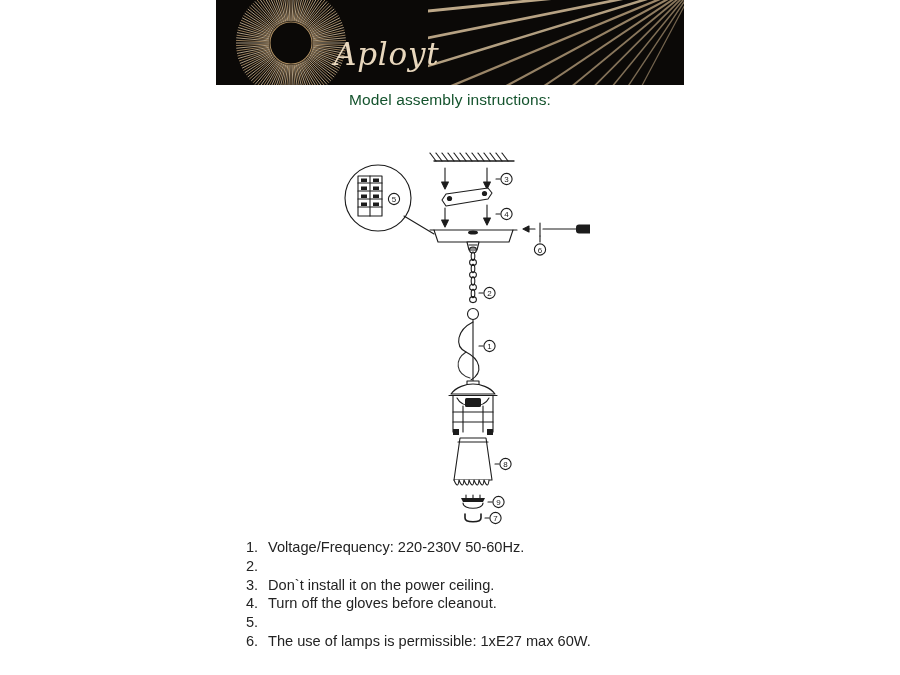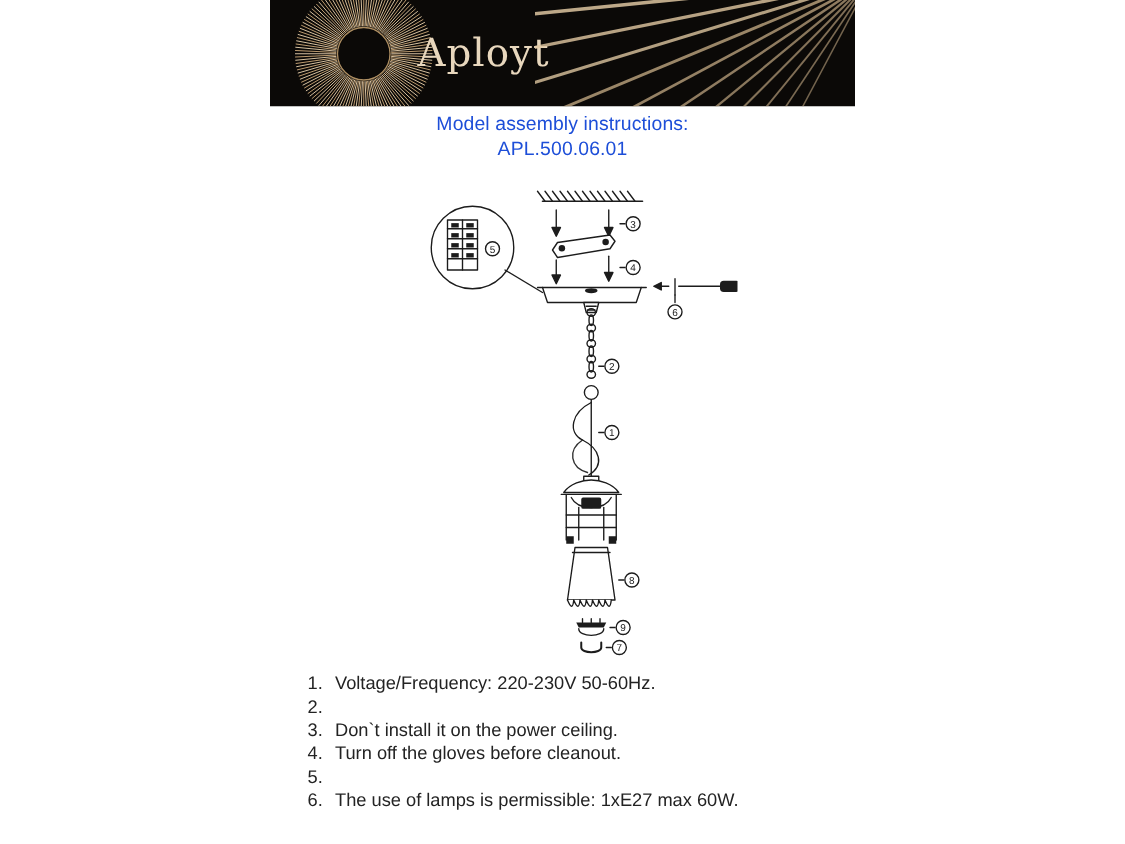--- a/index.html
+++ b/index.html
@@ -28,47 +28,48 @@
   #banner-sunburst {
     position: absolute;
     left: 18px;
     top: -14px;
     width: 114px;
     height: 114px;
   }
   #banner-wordmark {
     position: absolute;
     left: 118px;
-    top: 0px;
+    top: 11px;
     height: 85px;
     display: flex;
     align-items: center;
     font-family: "DejaVu Serif", serif;
     font-size: 31px;
     font-weight: 400;
     letter-spacing: 0.8px;
     color: #e8d7bd;
     white-space: nowrap;
+    font-style: italic;
   }
   #banner-rays {
     position: absolute;
     right: -4px;
     top: -2px;
     width: 260px;
     height: 120px;
   }
 
   
   #doc-title {
     position: absolute;
     left: 0;
     top: 90px;
     width: 900px;
     text-align: center;
-    color: #1d4ed8;
+    color: #14532d;
   }
   #doc-title .title-line {
     font-size: 15.5px;
     line-height: 19.5px;
     letter-spacing: 0.1px;
   }
 
   
   #assembly-diagram {
     position: absolute;
@@ -269,21 +270,20 @@
         <line x1="268" y1="-14" x2="-55.80" y2="-77.67" stroke="#e2c9a3" stroke-width="3.31" opacity="0.92"></line>
         <line x1="268" y1="-14" x2="-48.00" y2="-109.10" stroke="#e2c9a3" stroke-width="3.47" opacity="0.94"></line>
         <line x1="268" y1="-14" x2="-37.16" y2="-139.62" stroke="#e2c9a3" stroke-width="3.64" opacity="0.97"></line>
         <line x1="268" y1="-14" x2="-23.37" y2="-168.93" stroke="#e2c9a3" stroke-width="3.80" opacity="1.00"></line>
       </g>
   </svg>
 </div>
 
 <div id="doc-title">
   <div class="title-line">Model assembly instructions:</div>
-  <div class="title-line">APL.500.06.01</div>
 </div>
 
 <svg id="assembly-diagram" viewBox="0 0 260 375">
   <g fill="none" stroke="#1c1c1c" stroke-width="1.1" stroke-linecap="round" stroke-linejoin="round">
 
     <line x1="104" y1="11" x2="184" y2="11" stroke-width="1.3"></line>
     <g id="ceiling-hatch" stroke-width="1.1">
         <line x1="106" y1="11" x2="100" y2="3" stroke="#1c1c1c" stroke-width="1.1"></line>
         <line x1="112" y1="11" x2="106" y2="3" stroke="#1c1c1c" stroke-width="1.1"></line>
         <line x1="118" y1="11" x2="112" y2="3" stroke="#1c1c1c" stroke-width="1.1"></line>

